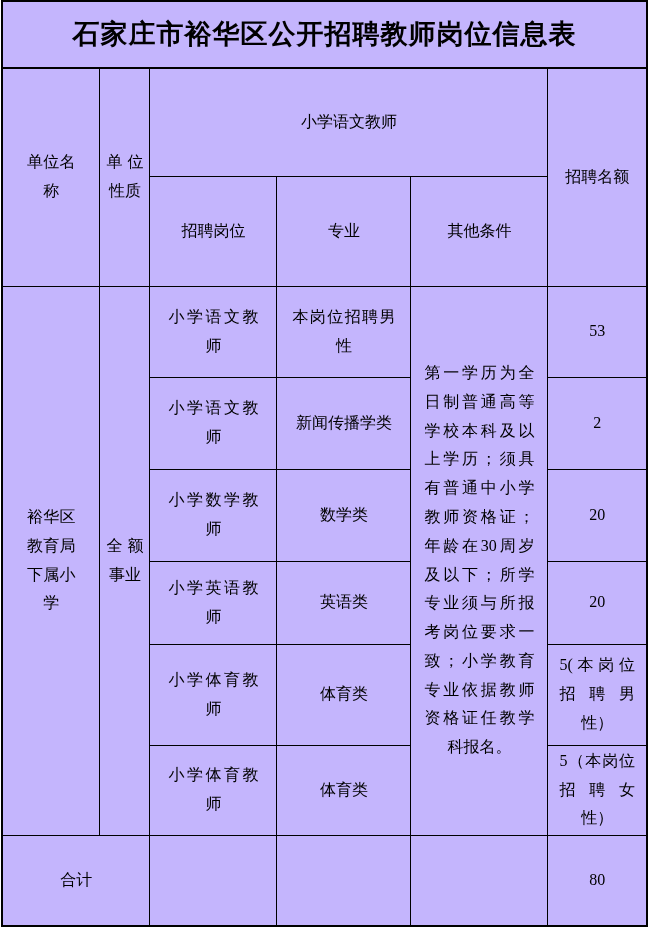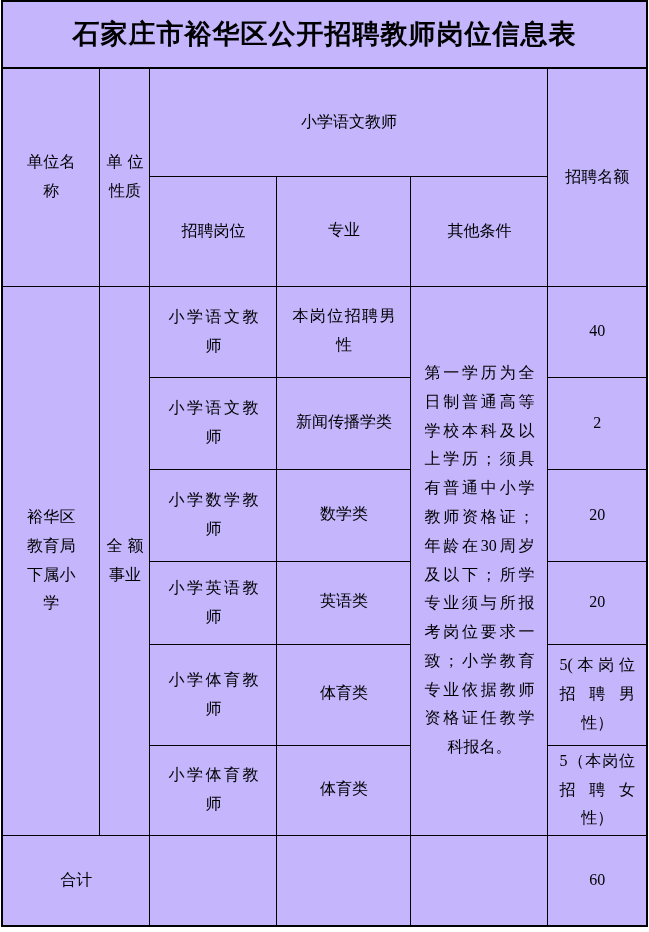--- a/index.html
+++ b/index.html
@@ -41,21 +41,21 @@
     text-align: center;
     text-align-last: center;
     letter-spacing: 1px;
     line-height: 1.2;
     padding: 0 4px;
   }
   
   .col-unit     { padding: 0 24px; }
   .col-nature   { padding: 0 6px; font-family: Liberation Serif, serif;  }
   .col-position { padding: 0 18px; }
-  .col-major    { padding: 0 15px; font-family: Liberation Mono, monospace; }
+  .col-major    { padding: 0 15px; }
   .col-other    { padding: 16px 13px; }
   .col-quota    { padding: 0 11px; }
   
   tr.r-title   { height: 67px;  }
   tr.r-head-a  { height: 108px; }
   tr.r-head-b  { height: 110px; margin-top: 40px; }
   tr.r-d1      { height: 91px;  }
   tr.r-d2      { height: 92px;  }
   tr.r-d3      { height: 92px;  }
   tr.r-d4      { height: 83px;  }
@@ -93,21 +93,21 @@
     <th class="col-major">专业</th>
     <th class="col-other">其他条件</th>
   </tr>
 
   <tr class="r-d1">
     <td class="col-unit" rowspan="6">裕华区教育局下属小学</td>
     <td class="col-nature" rowspan="6">全额事业</td>
     <td class="col-position">小学语文教师</td>
     <td class="col-major">本岗位招聘男性</td>
     <td class="col-other" rowspan="6">第一学历为全日制普通高等学校本科及以上学历；须具有普通中小学教师资格证；年龄在30周岁及以下；所学专业须与所报考岗位要求一致；小学教育专业依据教师资格证任教学科报名。</td>
-    <td class="col-quota">40</td>
+    <td class="col-quota">53</td>
   </tr>
 
   <tr class="r-d2">
     <td class="col-position">小学语文教师</td>
     <td class="col-major">新闻传播学类</td>
     <td class="col-quota">2</td>
   </tr>
 
   <tr class="r-d3">
     <td class="col-position">小学数学教师</td>
@@ -131,16 +131,16 @@
     <td class="col-position">小学体育教师</td>
     <td class="col-major">体育类</td>
     <td class="col-quota">5（本岗位招聘女性）</td>
   </tr>
 
   <tr class="r-total">
     <td colspan="2">合计</td>
     <td class="col-position"></td>
     <td class="col-major"></td>
     <td class="col-other"></td>
-    <td class="col-quota">60</td>
+    <td class="col-quota">80</td>
   </tr>
 </tbody>
   </table>
 
 </body></html>

